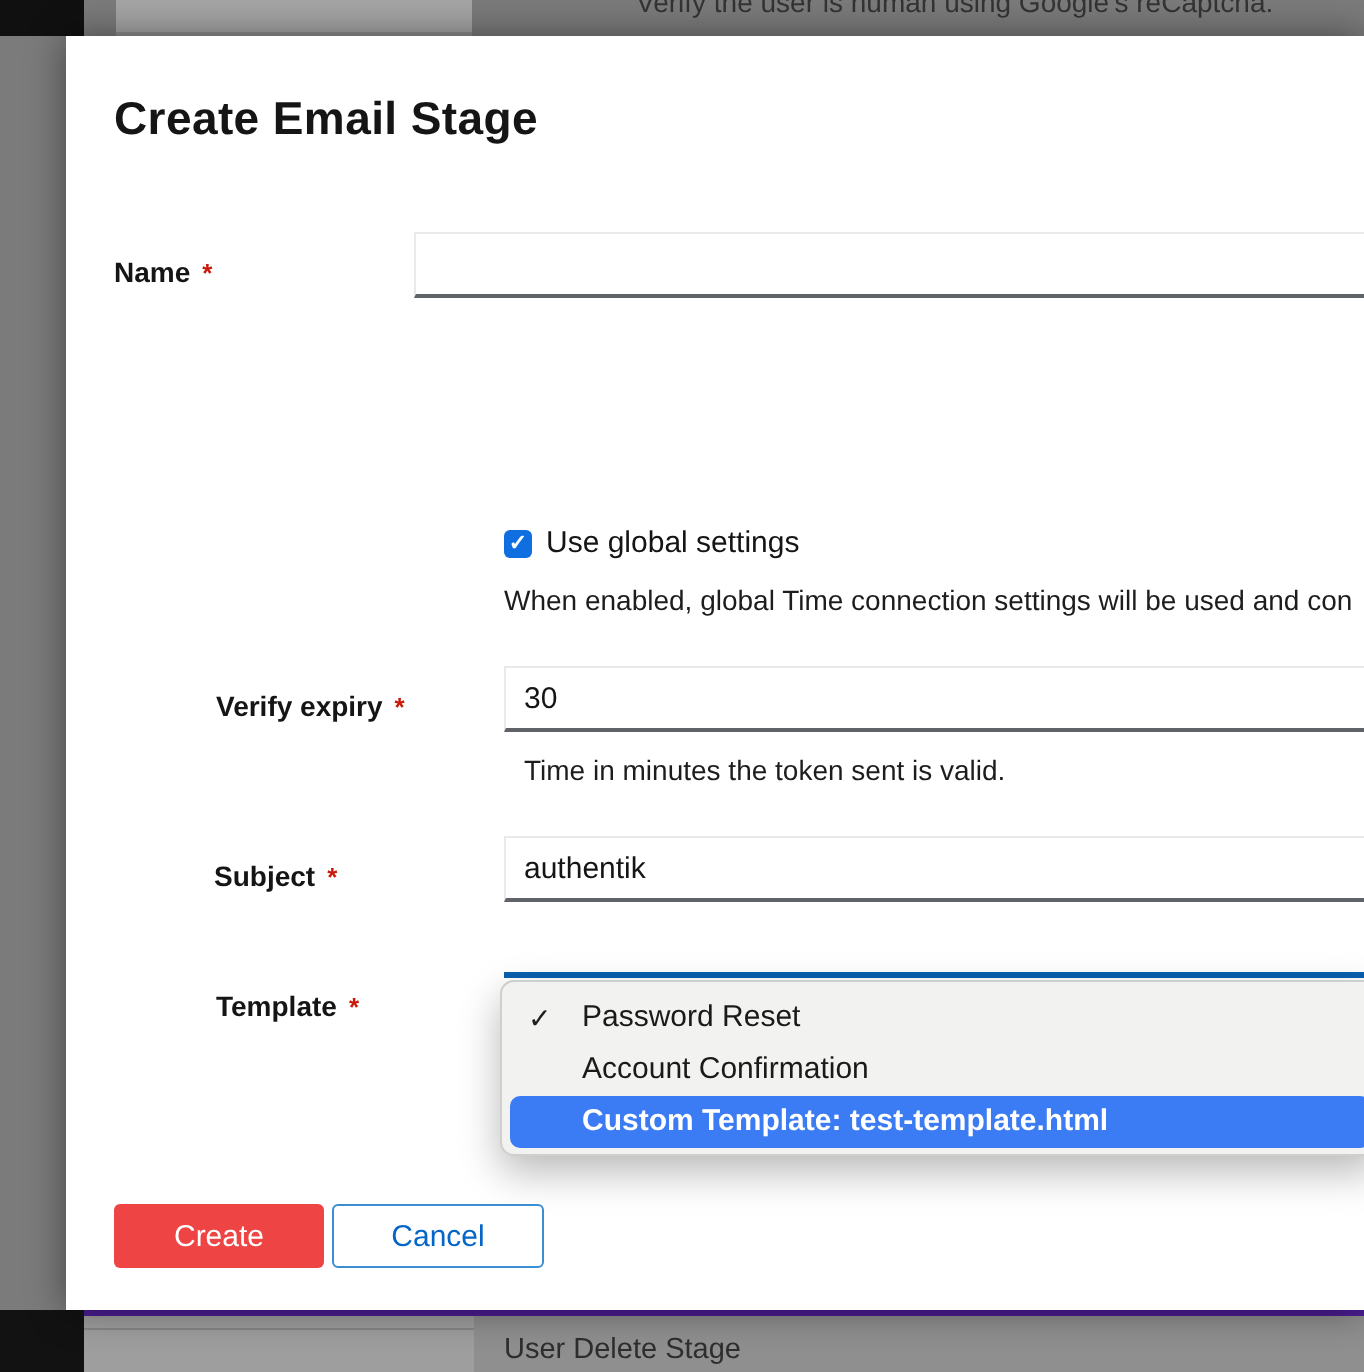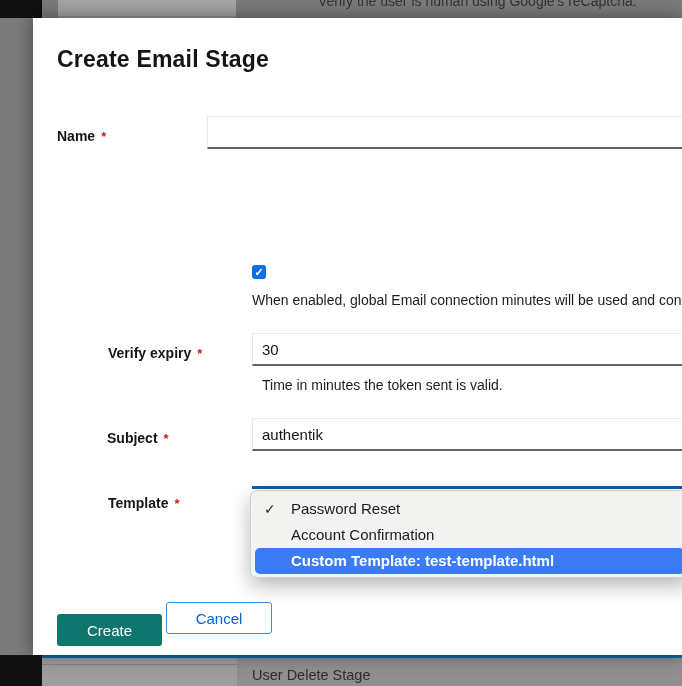--- a/index.html
+++ b/index.html
@@ -7,21 +7,21 @@
   body { font-family: "Liberation Sans", sans-serif; }
   .screen { position:relative; width:682px; height:686px; overflow:hidden; background:#7b7b7b; }
 
   
   .backdrop-top { position:absolute; left:0; top:0; width:682px; height:18px; background:#7b7b7b; overflow:hidden; }
   .sidebar-top { position:absolute; left:0; top:0; width:42px; height:18px; background:#101010; }
   .bg-card-top { position:absolute; left:58px; top:0; width:178px; height:18px; background:#a5a5a5; border-bottom:2px solid #8f8f8f; }
   .bg-top-text { position:absolute; left:318px; top:-7px; font-size:14px; color:#343434; white-space:nowrap; }
 
   
-  .backdrop-bottom { position:absolute; left:0; top:655px; width:682px; height:31px; background:#0369a1; overflow:hidden; }
+  .backdrop-bottom { position:absolute; left:0; top:655px; width:682px; height:31px; background:#4c1d95; overflow:hidden; }
   .sidebar-bottom { position:absolute; left:0; top:0; width:42px; height:31px; background:#121212; }
   .bg-cell-left { position:absolute; left:42px; top:3px; width:195px; height:28px; background:#9e9e9e; }
   .bg-cell-line { position:absolute; left:0; top:6px; width:195px; height:1px; background:#868686; }
   .bg-cell-right { position:absolute; left:237px; top:3px; width:445px; height:28px; background:#8f8f8f; }
   .bg-bottom-text { position:absolute; left:15px; top:9px; font-size:14.5px; color:#2e2e2e; white-space:nowrap; }
 
   
   .modal { position:absolute; left:33px; top:18px; width:649px; height:637px; background:#ffffff;
            box-shadow:0 0 18px rgba(0,0,0,0.45); }
   .modal-title { position:absolute; left:24px; top:28px; font-size:23px; font-weight:700; color:#151515; letter-spacing:.2px; }
@@ -47,21 +47,21 @@
   .dropdown { position:absolute; left:217px; top:472px; width:440px; height:88px; background:#f2f2f1;
               border:1px solid #cfcfcd; border-radius:7px; box-shadow:0 8px 20px rgba(0,0,0,0.28);
               padding:5px 0; }
   .dd-item { position:relative; height:26px; line-height:26px; font-size:15px; color:#1a1a1a; padding-left:40px; cursor:default; }
   .dd-check { position:absolute; left:13px; top:0; font-size:14px; color:#1f1f1f; }
   .dd-item.highlight { margin:0 4px; padding-left:36px; border-radius:5px; background:#3b7bf3; color:#ffffff; font-weight:700; }
 
   
   .btn { position:absolute; top:584px; height:32px; border-radius:3px; font-family:"Liberation Sans",sans-serif;
          font-size:15px; cursor:pointer; }
-  .btn-primary { left:24px; width:105px; background:#0f766e; color:#ffffff; border:none;margin-top:12px; }
+  .btn-primary { left:24px; width:105px; background:#ef4444; color:#ffffff; border:none; }
   .btn-secondary { left:133px; width:106px; background:#ffffff; color:#0666c8; border:1px solid #3c8ed2; }
 </style>
 </head>
 <body>
 
 <div class="screen">
 
   <div class="backdrop-top">
     <div class="sidebar-top"></div>
     <div class="bg-card-top"></div>
@@ -80,21 +80,22 @@
 
   <div class="modal">
 
     <div class="modal-title">Create Email Stage</div>
 
     <span class="form-label" style="left:24px; top:110px;"><span>Name</span><span class="req">*</span></span>
     <input class="text-input" style="left: 174px; top: 98px; width: 480px;" type="text" value="">
 
 
     <div class="checkbox">✓</div>
-    <div class="helper" style="left:219px; top:274px; width:430px;">When enabled, global Email connection minutes will be used and con</div>
+    <span class="checkbox-label">Use global settings</span>
+    <div class="helper" style="left:219px; top:274px; width:430px;">When enabled, global Time connection settings will be used and con</div>
 
     <span class="form-label" style="left:75px; top:327px;"><span>Verify expiry</span><span class="req">*</span></span>
     <input class="text-input" style="left: 219px; top: 315px; width: 436px;" type="text" value="30">
     <div class="helper" style="left:219px; top:359px; width:430px;margin-left:10px;">Time in minutes the token sent is valid.</div>
 
     <span class="form-label" style="left:61px; top:412px;margin-left:13px;"><span>Subject</span><span class="req">*</span></span>
     <input class="text-input" style="left: 219px; top: 400px; width: 436px;" type="text" value="authentik">
 
     <span class="form-label" style="left:75px; top:477px;"><span>Template</span><span class="req">*</span></span>
     <div class="select-focus-line"></div>

